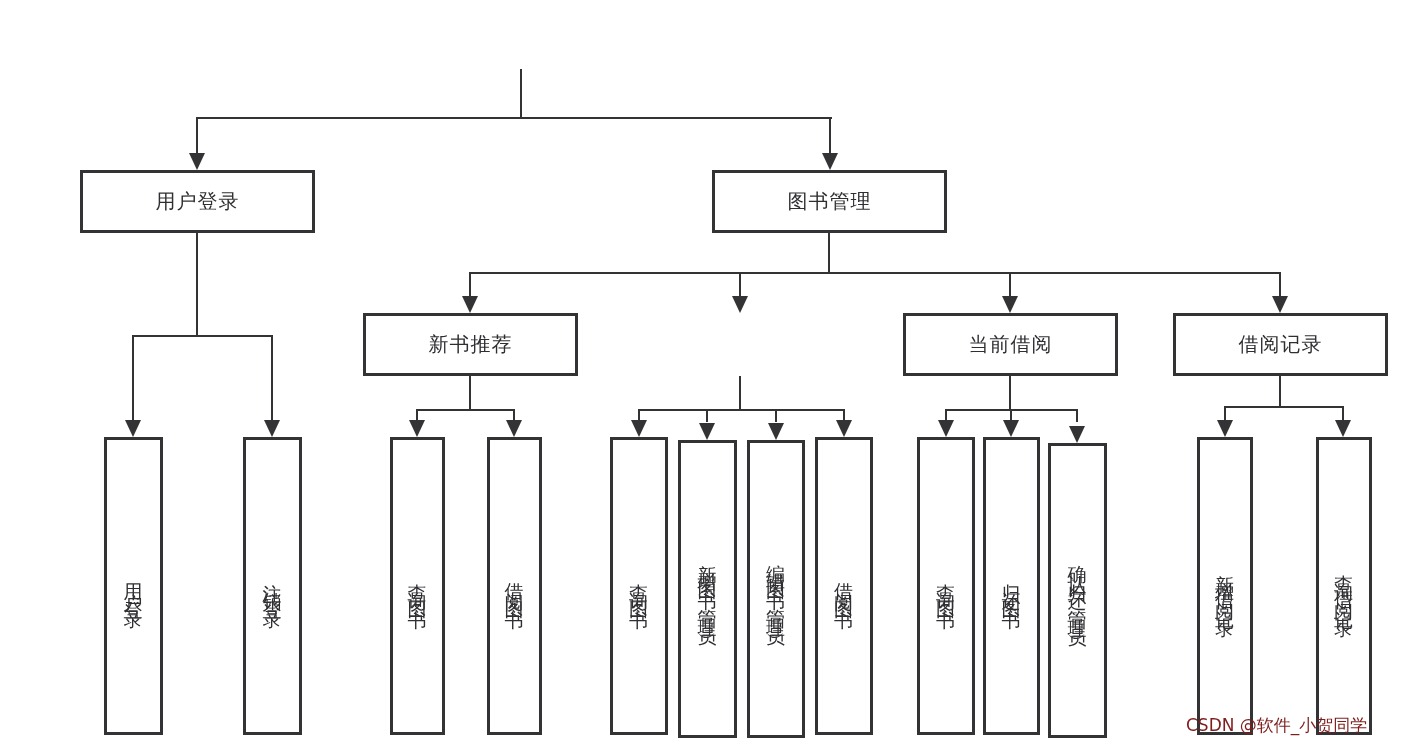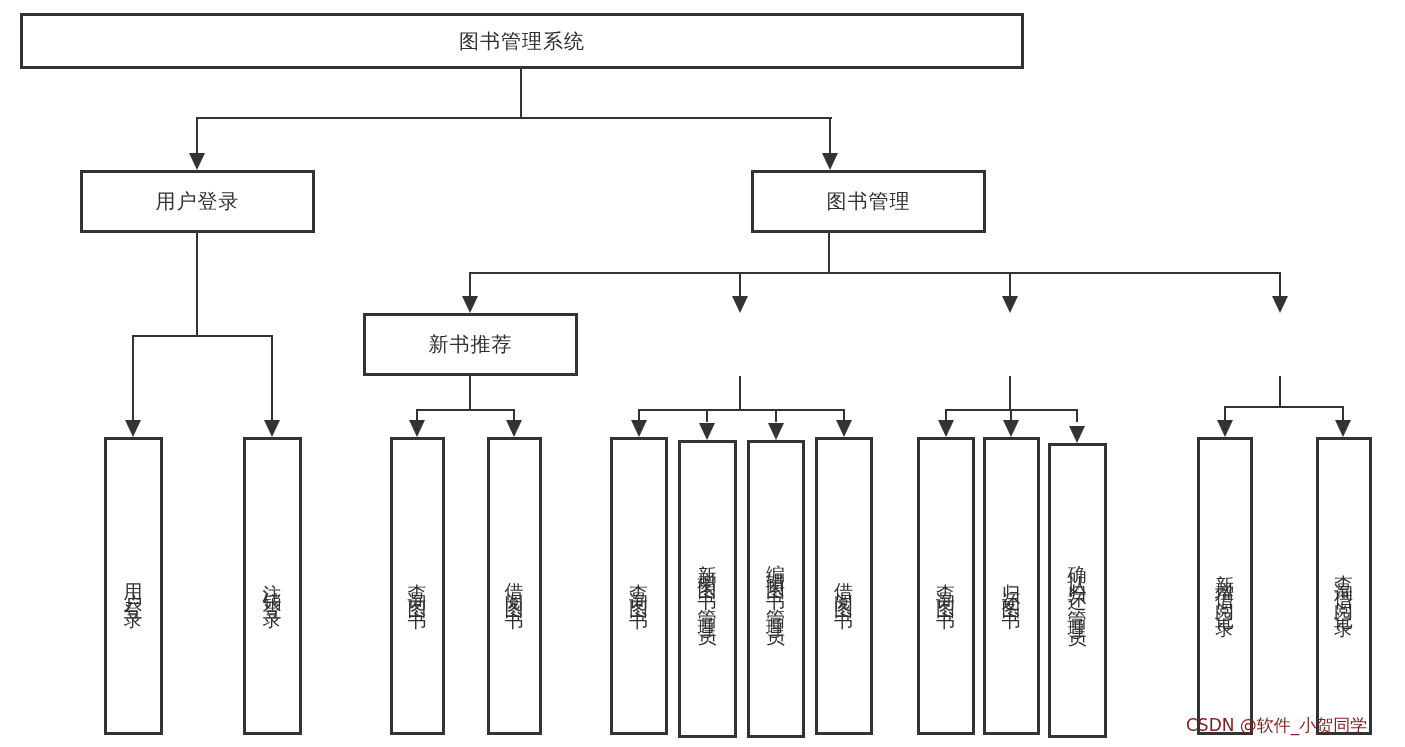--- a/index.html
+++ b/index.html
@@ -30,35 +30,32 @@
   .watermark{
     position:absolute;left:1186px;top:714px;z-index:5;
     font-size:17px;color:#7f1d1d;white-space:nowrap;
   }
 </style>
 </head>
 <body>
 
 <div id="stage">
 
-  <div class="box" style="left:20px;top:13px;width:1004px;height:56px;">
-    <span>图书管理系统</span>
-  </div>
 
   <div class="v" style="left:520px;top:69px;height:49px;"></div>
   <div class="h" style="left:196px;top:117px;width:636px;"></div>
   <div class="v" style="left:196px;top:117px;height:38px;"></div>
   <div class="a" style="left:189px;top:153px;"></div>
   <div class="v" style="left:829px;top:117px;height:38px;"></div>
   <div class="a" style="left:822px;top:153px;"></div>
 
   <div class="box" style="left:80px;top:170px;width:235px;height:63px;">
     <span>用户登录</span>
   </div>
-  <div class="box" style="left:712px;top:170px;width:235px;height:63px;margin-left:39px;">
+  <div class="box" style="left:712px;top:170px;width:235px;height:63px;">
     <span>图书管理</span>
   </div>
 
   <div class="v" style="left:196px;top:233px;height:104px;"></div>
   <div class="h" style="left:132px;top:335px;width:141px;"></div>
   <div class="v" style="left:132px;top:335px;height:87px;"></div>
   <div class="a" style="left:125px;top:420px;"></div>
   <div class="v" style="left:271px;top:335px;height:87px;"></div>
   <div class="a" style="left:264px;top:420px;"></div>
 
@@ -75,20 +72,26 @@
   <div class="a" style="left:462px;top:296px;"></div>
   <div class="v" style="left:739px;top:272px;height:26px;"></div>
   <div class="a" style="left:732px;top:296px;"></div>
   <div class="v" style="left:1009px;top:272px;height:26px;"></div>
   <div class="a" style="left:1002px;top:296px;"></div>
   <div class="v" style="left:1279px;top:272px;height:26px;"></div>
   <div class="a" style="left:1272px;top:296px;"></div>
 
   <div class="box" style="left:363px;top:313px;width:215px;height:63px;">
     <span>新书推荐</span>
+  </div>
+  <div class="box" style="left:903px;top:313px;width:215px;height:63px;">
+    <span>当前借阅</span>
+  </div>
+  <div class="box" style="left:1173px;top:313px;width:215px;height:63px;">
+    <span>借阅记录</span>
   </div>
 
   <div class="v" style="left:469px;top:376px;height:35px;"></div>
   <div class="h" style="left:416px;top:409px;width:99px;"></div>
   <div class="v" style="left:416px;top:409px;height:13px;"></div>
   <div class="a" style="left:409px;top:420px;"></div>
   <div class="v" style="left:513px;top:409px;height:13px;"></div>
   <div class="a" style="left:506px;top:420px;"></div>
 
   <div class="vbox" style="left:390px;top:437px;width:55px;height:298px;">

